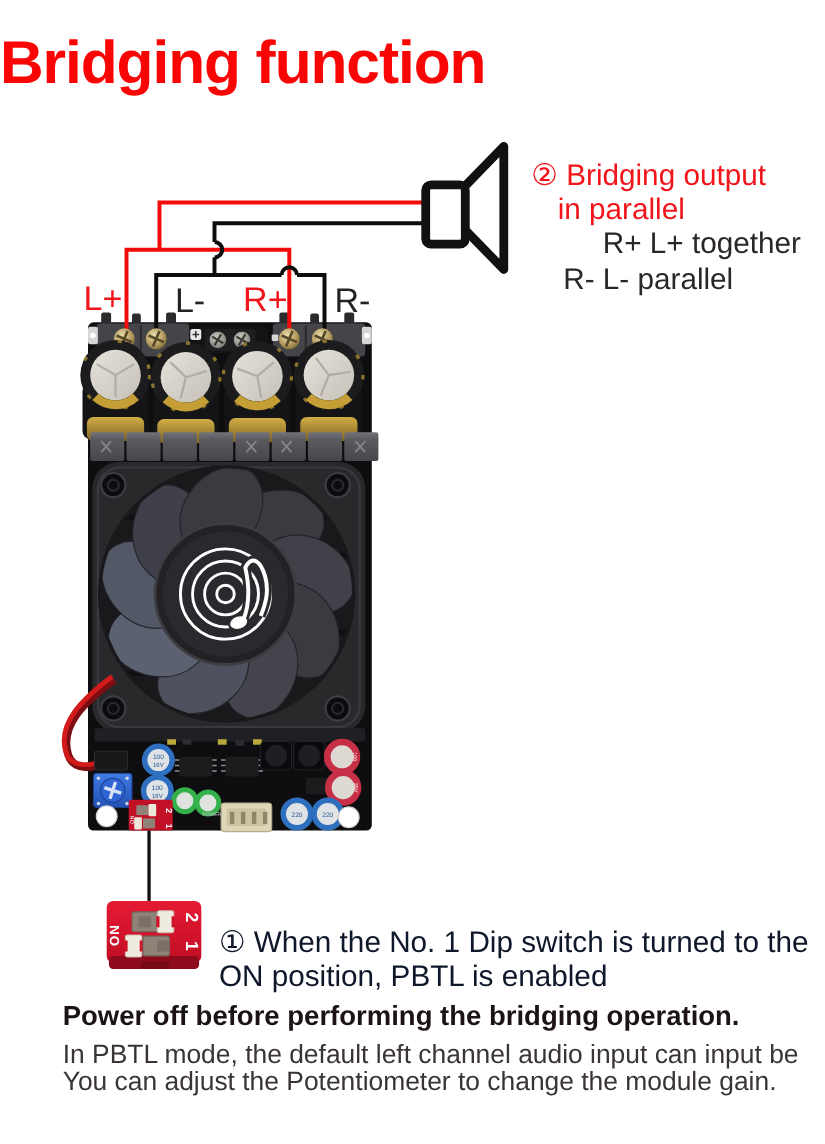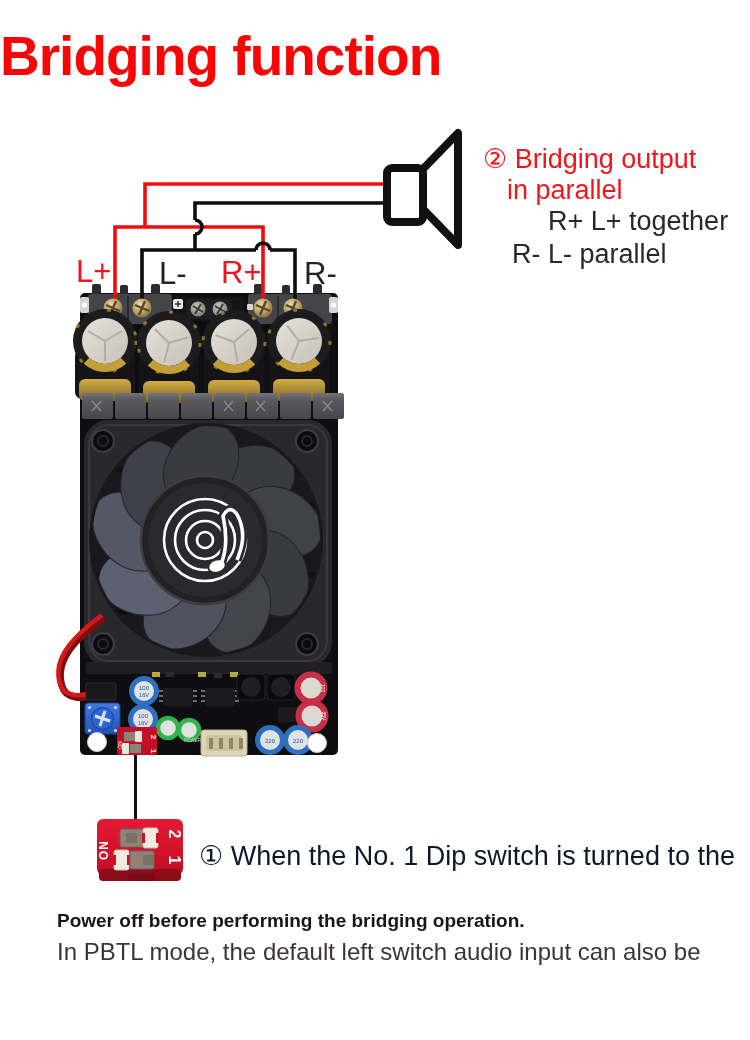--- a/index.html
+++ b/index.html
@@ -8,21 +8,21 @@
   .abs{position:absolute;}
   .title{left:0;top:24px;width:750px;text-align:left;font-size:55px;font-weight:700;
          letter-spacing:-1px;color:#fa0505;}
   .term-label{font-size:31px;font-weight:500;}
   .red-t{color:#f2141b;}
   .dark-t{color:#262122;}
   .note{font-size:27px;font-weight:500;line-height:31px;color:#f2141b;}
   .note-dark{font-size:27px;font-weight:400;line-height:31px;color:#2b2627;}
   .dipnote{left:199px;top:841px;font-size:27px;font-weight:400;line-height:31px;color:#0f172a;}
   .footer{left:57px;top:910px;width:670px;}
-  .footer .warn{font-size:19px;font-weight:700;color:#1c1315;margin:0 0 7px 0;}
+  .footer .warn{font-size:25px;font-weight:700;color:#1c1315;margin:0 0 7px 0;}
   .footer .bodyline{font-size:24px;font-weight:400;color:#3a3436;line-height:25.4px;}
   svg text{font-family:"Liberation Sans",sans-serif;}
 </style>
 </head>
 <body>
 
 <div class="page">
 
   <svg class="abs" style="left:0;top:0;" width="750" height="1040" viewBox="0 0 750 1040">
     <defs>
@@ -368,20 +368,22 @@
   <div class="abs note-dark" style="left:516px;top:206px;margin-left:32px;">R+ L+ together</div>
   <div class="abs note-dark" style="left:512px;top:239px;">R- L- parallel</div>
 
   <div class="abs term-label red-t" style="left:76px;top:254px;">L+</div>
   <div class="abs term-label dark-t" style="left:159px;top:256px;">L-</div>
   <div class="abs term-label red-t" style="left:221px;top:255px;">R+</div>
   <div class="abs term-label dark-t" style="left:304px;top:256px;">R-</div>
 
   <div class="abs dipnote">
     <div>① When the No. 1 Dip switch is turned to the</div>
+    <div>ON position, PBTL is enabled</div>
   </div>
 
   <div class="abs footer">
     <div class="warn">Power off before performing the bridging operation.</div>
-    <div class="bodyline">In PBTL mode, the default left switch audio input can also be</div>
+    <div class="bodyline">In PBTL mode, the default left channel audio input can input be</div>
+    <div class="bodyline">You can adjust the Potentiometer to change the module gain.</div>
   </div>
 
 </div>
 
 </body></html>

